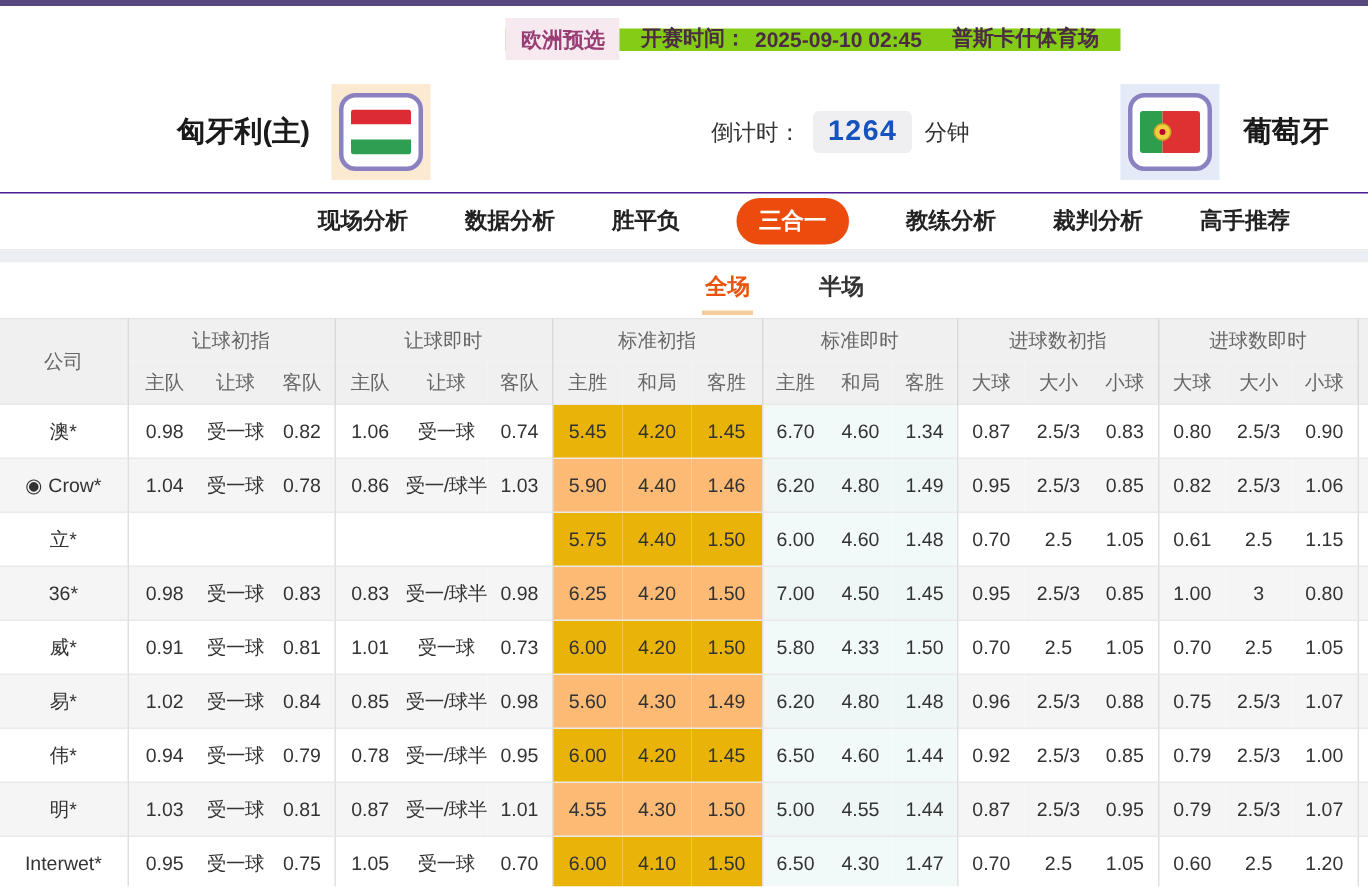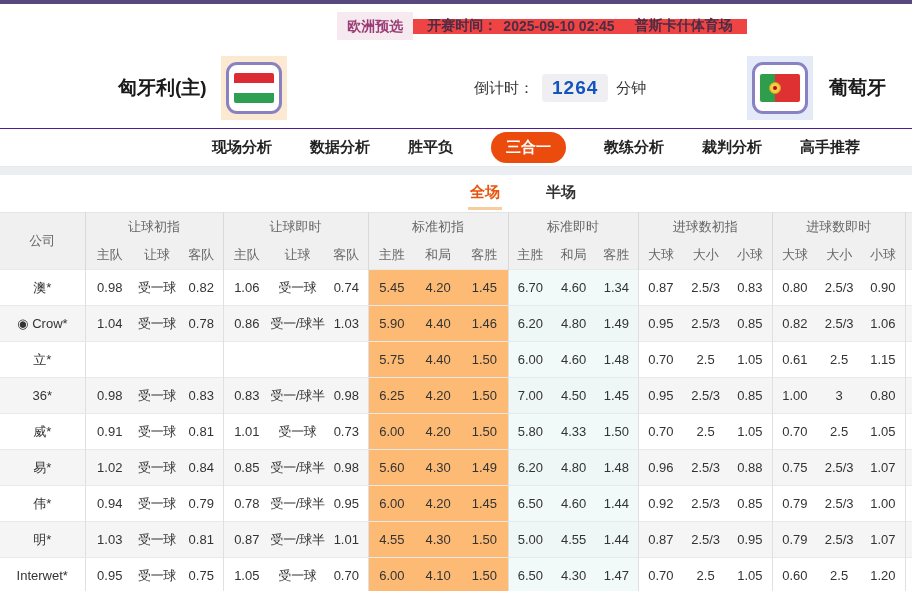--- a/index.html
+++ b/index.html
@@ -2,21 +2,21 @@
 <html><head>
 <meta charset="utf-8">
 <style>
   html,body{margin:0;padding:0;background:#fff;}
   .page{position:relative;width:912px;height:591px;overflow:hidden;background:#fff;
         font-family:"Liberation Sans","DejaVu Sans",sans-serif;color:#333;}
   .top-line{height:4px;background:#57497E;}
 
   
   .meta-bar{height:44px;display:flex;align-items:center;justify-content:center;padding-left:144px;}
-  .meta-strip{display:flex;align-items:center;background:#ef4444;height:15px;padding:0 14px 0 0;
+  .meta-strip{display:flex;align-items:center;background:#84cc16;height:15px;padding:0 14px 0 0;
               font-size:14px;font-weight:bold;color:#4B2C44;margin-left:28px;}
   .league-badge{background:#F6EAF0;color:#9A3D75;height:28px;line-height:28px;padding:0 10px;
                 margin-right:14px;font-weight:bold;font-size:14px;cursor:pointer;}
   .kick-label,.kick-time{margin-right:6px;white-space:nowrap;}
   .venue{margin-left:14px;white-space:nowrap;}
 
   
   .team-bar{position:relative;height:80px;}
   .team-left{position:absolute;left:118px;top:50%;transform:translateY(-50%);display:flex;align-items:center;gap:14px;}
   .team-right{position:absolute;right:26px;top:50%;transform:translateY(-50%);display:flex;align-items:center;gap:16px;}
@@ -59,21 +59,21 @@
   .table-wrap{width:912px;overflow:hidden;}
   table.odds{border-collapse:collapse;table-layout:fixed;width:940px;border-top:1px solid #E4E4E4;}
   table.odds th{background:#F0F0F0;color:#666;font-weight:normal;font-size:13px;text-align:center;height:28px;padding:0;}
   table.odds td{font-size:13px;text-align:center;height:35px;padding:0;border-top:1px solid #E9E9E9;color:#333;white-space:nowrap;}
   table.odds .gb{border-left:1px solid #D9D9D9;}
   table.odds td.gb{border-left:1px solid #E0E0E0;}
   tr.zebra td{background:#F5F5F5;}
   td.company{color:#555;}
   td.init{color:#333;}
   td.live{color:#2E6DC2;}
-  td.std-init{background:#fdba74;}
+  td.std-init{background:#eab308;}
   td.std-live{background:#F2FAF9;}
   tr.zebra td.std-init{background:#fdba74;}
   tr.zebra td.std-live{background:#EEF7F5;}
   td.hcap{font-size:12px;letter-spacing:-0.3px;}
   .ball-icon{font-size:13px;margin-right:4px;color:#333;}
 </style>
 </head>
 <body>
 
 <div class="page">

